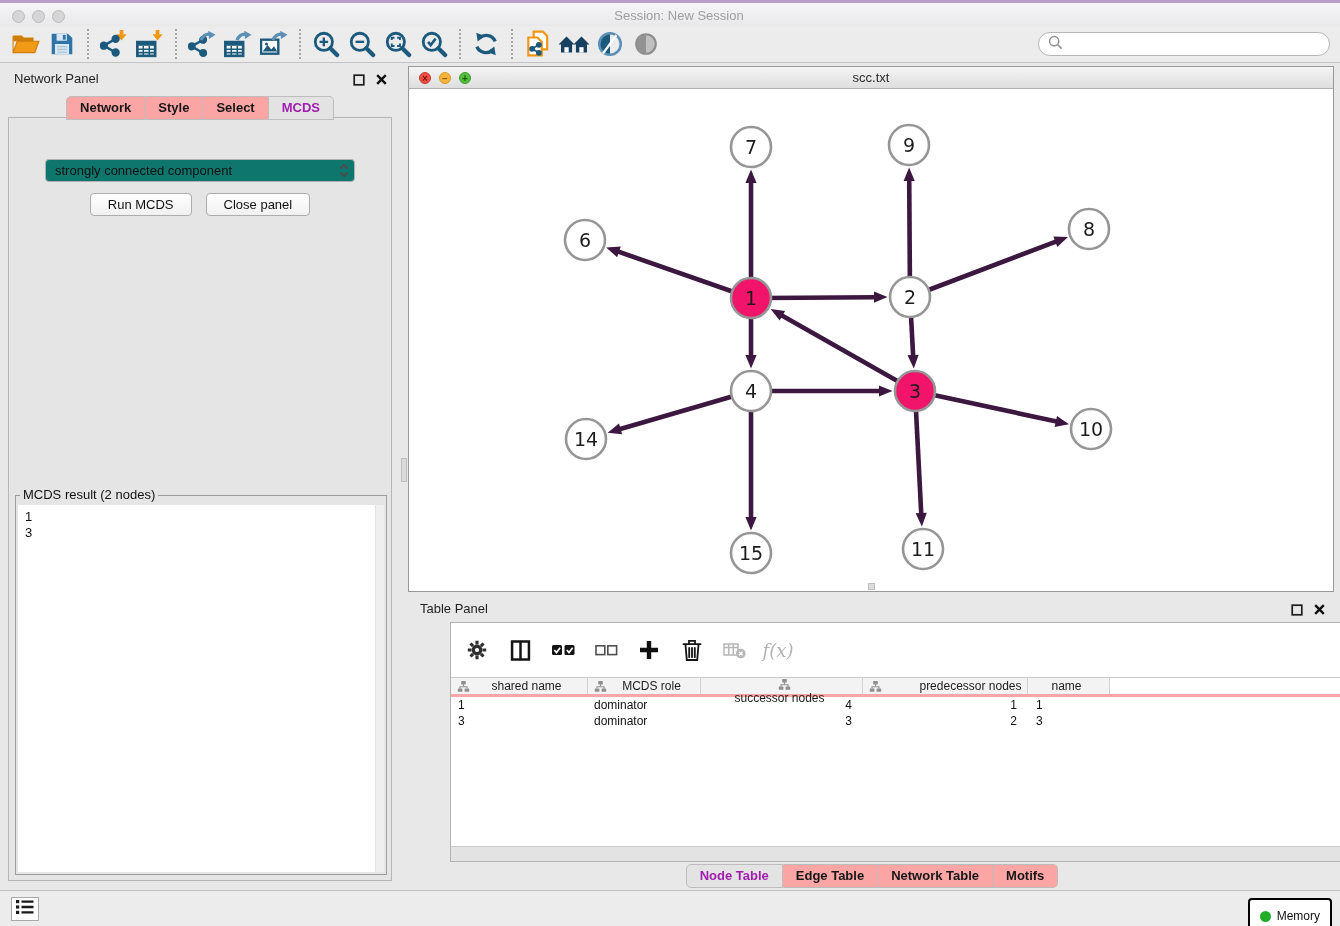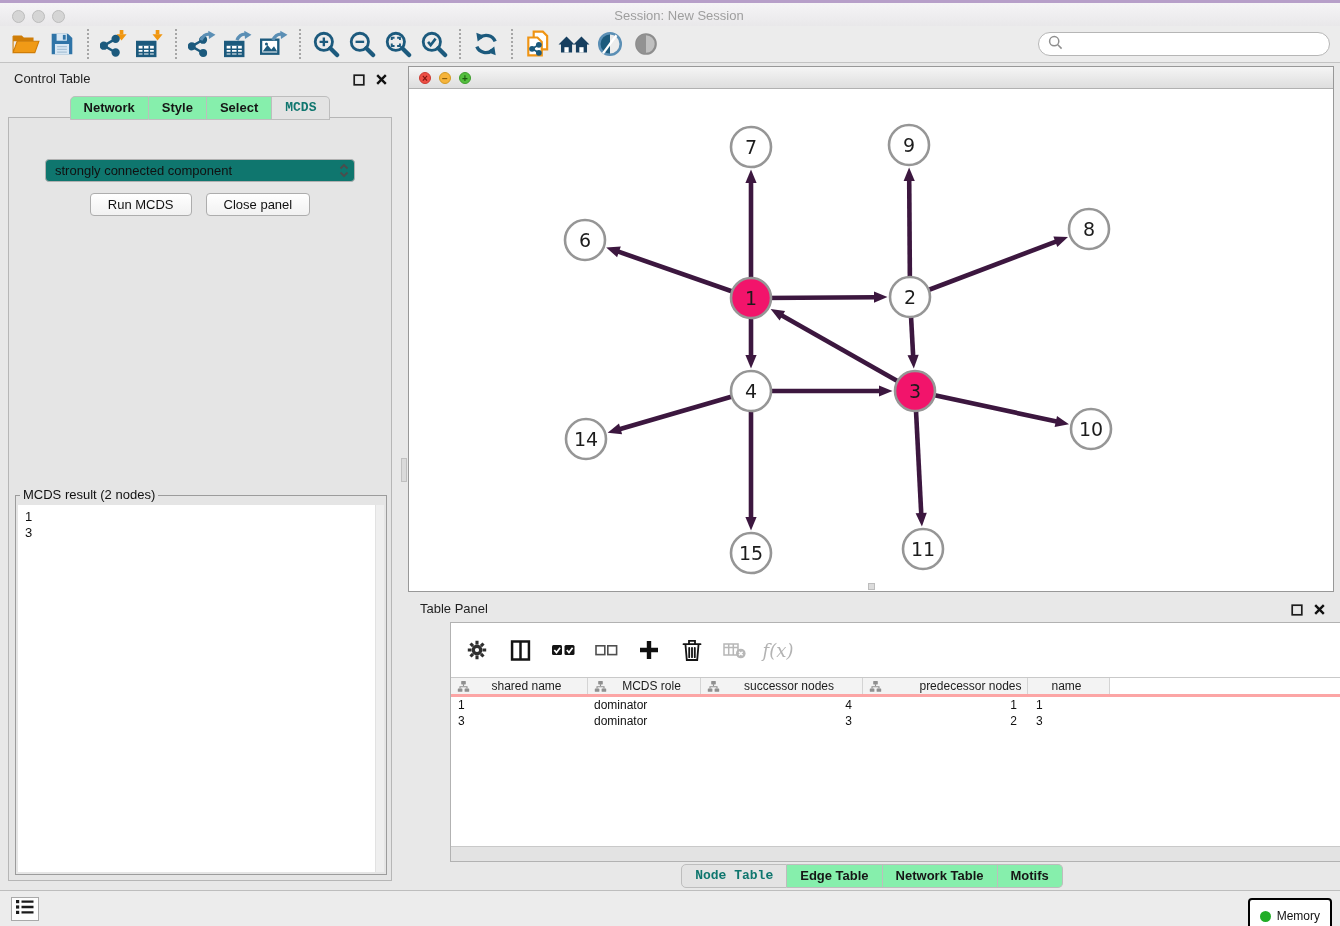--- a/index.html
+++ b/index.html
@@ -21,25 +21,25 @@
   .tb-icon { display:inline-flex; align-items:center; justify-content:center; width:36px; height:32px; }
   .tb-sep { height:30px; border-left:2px dotted #a6a6a6; margin:0 7px; }
   .search-box { position:absolute; top:32px; right:10px; width:292px; height:24px; background:#fff;
                 border:1px solid #b6b6b6; border-radius:13px; display:flex; align-items:center; padding:0 9px; }
   .search-box input { border:none; outline:none; flex:1; font-size:13px; background:transparent; margin-left:5px;
                       font-family:inherit; }
 
   
   .panel-title { position:absolute; top:5px; font-size:13px; color:#1f1f1f; }
   .ph-icons { position:absolute; right:12px; top:6px; display:flex; gap:10px; align-items:center; }
-  .tab { border:1px solid #bdbdbd; border-left:none; background:#86efac; color:#161616; font-weight:700;
+  .tab { border:1px solid #bdbdbd; border-left:none; background:#fca5a5; color:#161616; font-weight:700;
          font-size:13px; padding:3px 13px 4px; cursor:default; }
   .tab:first-child { border-left:1px solid #bdbdbd; border-top-left-radius:5px; border-bottom-left-radius:5px; }
   .tab:last-child { border-top-right-radius:5px; border-bottom-right-radius:5px; }
-  .tab.selected { background:#e3e3e3; color:#0f766e;font-family:Liberation Mono, monospace; }
+  .tab.selected { background:#e3e3e3; color:#a21caf; }
 
   
   .cp-header { position:absolute; left:0; top:66px; width:400px; height:26px; }
   .cp-header .panel-title { left:14px; }
   .cp-tabs { position:absolute; left:0; top:96px; width:400px; display:flex; justify-content:center; z-index:2; }
   .cp-tabs .tab { border-bottom-left-radius:0; border-bottom-right-radius:0; }
   .cp-content { position:absolute; left:8px; top:117px; width:384px; height:764px;
                 background:#e5e5e5; border:1px solid #b6b6b6; }
   .opt-label { margin-top:18px; text-align:center; font-size:13px; color:#111; }
   .select { position:absolute; left:36px; top:41px; width:310px; height:23px; background:#0f766e;
@@ -280,21 +280,21 @@
   </div>
 <div class="search-box">
   <span><svg width="15" height="15" viewBox="0 0 15 15">
         <circle cx="6.2" cy="6.2" r="4.6" fill="none" stroke="#8e8e8e" stroke-width="1.5"></circle>
         <path d="M9.8 9.8 L13.6 13.6" stroke="#8e8e8e" stroke-width="1.5"></path>
       </svg></span>
   <input placeholder="" style="">
 </div>
 
 <div class="cp-header">
-  <span class="panel-title">Control Table</span>
+  <span class="panel-title">Network Panel</span>
   <span class="ph-icons">
     <span><svg width="12" height="12" viewBox="0 0 12 12">
           <rect x="1.2" y="1.2" width="9.6" height="9.6" fill="none" stroke="#1d1d1d" stroke-width="1.7"></rect>
         </svg></span>
     <span><svg width="13" height="13" viewBox="0 0 13 13">
           <path d="M2.2 2.2 L10.8 10.8 M10.8 2.2 L2.2 10.8" stroke="#111" stroke-width="2.4"></path>
         </svg></span>
   </span>
 </div>
 <div class="cp-tabs">
@@ -327,20 +327,21 @@
 </div>
 <div class="v-split">
   <div class="v-split-handle"></div>
 </div>
 
 <div class="net-frame">
   <div class="net-titlebar">
     <span class="nt nt-close">×</span>
     <span class="nt nt-min">−</span>
     <span class="nt nt-max">+</span>
+    <span class="net-title">scc.txt</span>
   </div>
   <div class="net-canvas"><svg width="924" height="502" viewBox="0 0 924 502">
         <g>
           <line x1="342" y1="209" x2="342.0" y2="92.0" stroke="#3c173f" stroke-width="4.6"></line>
           <polygon points="342.0,80.5 347.6,94.0 336.4,94.0" fill="#3c173f"></polygon>
         </g>
         <g>
           <line x1="342" y1="209" x2="208.1" y2="162.2" stroke="#3c173f" stroke-width="4.6"></line>
           <polygon points="197.2,158.4 211.8,157.6 208.1,168.2" fill="#3c173f"></polygon>
         </g>
@@ -525,21 +526,21 @@
         <span class="gh-icon">
           <svg width="13" height="13" viewBox="0 0 13 13">
             <path d="M6.5 4.2 v1.9 M3 8.6 V6.8 h7 v1.8" stroke="#8f8f8f" stroke-width="1.1" fill="none"></path>
             <rect x="4.2" y="1" width="4.6" height="3.4" rx="0.6" fill="#8f8f8f"></rect>
             <rect x="0.8" y="8.4" width="4.6" height="3.4" rx="0.6" fill="#8f8f8f"></rect>
             <rect x="7.6" y="8.4" width="4.6" height="3.4" rx="0.6" fill="#8f8f8f"></rect>
           </svg>
         </span>
         <span class="gh-label">MCDS role</span>
       </div>
-      <div class="gh-cell" style="width: 162px;">
+      <div class="gh-cell" style="width: 162px; flex-direction: column;">
         <span class="gh-icon">
           <svg width="13" height="13" viewBox="0 0 13 13">
             <path d="M6.5 4.2 v1.9 M3 8.6 V6.8 h7 v1.8" stroke="#8f8f8f" stroke-width="1.1" fill="none"></path>
             <rect x="4.2" y="1" width="4.6" height="3.4" rx="0.6" fill="#8f8f8f"></rect>
             <rect x="0.8" y="8.4" width="4.6" height="3.4" rx="0.6" fill="#8f8f8f"></rect>
             <rect x="7.6" y="8.4" width="4.6" height="3.4" rx="0.6" fill="#8f8f8f"></rect>
           </svg>
         </span>
         <span class="gh-label">successor nodes</span>
       </div>

